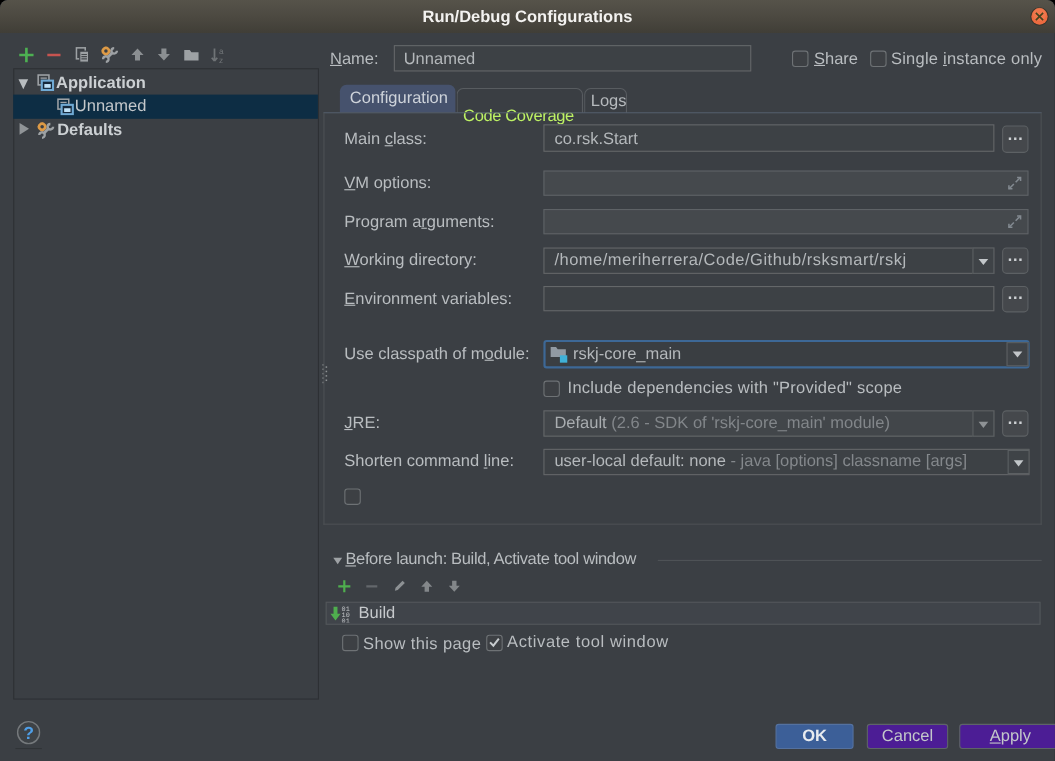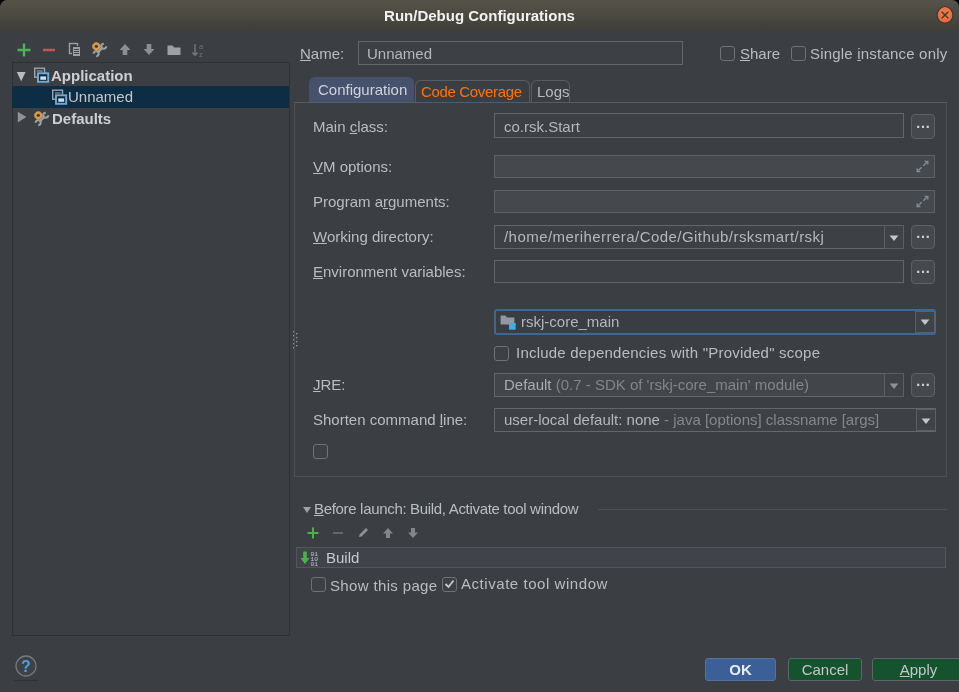--- a/index.html
+++ b/index.html
@@ -12,21 +12,21 @@
               border-radius:7px 7px 0 0; }
   .title { position:absolute; top:7px; width:100%; text-align:center;
            font-weight:bold; font-size:15px; color:#f3f2f0; }
   .abs { position:absolute; }
   .lbl { position:absolute; white-space:nowrap; color:#b9bdc0; line-height:17px; }
   u { text-decoration:underline; text-underline-offset:1px; }
   .field { position:absolute; background:#3d4145; border:1px solid #646769; }
   .ftext { position:absolute; white-space:nowrap; color:#b4b8bb; line-height:17px; }
   .cb { position:absolute; width:15px; height:15px; background:#3d4044;
         border:1px solid #6e7275; border-radius:3px; }
-  .btn { position:absolute; background:#14532d; border:1px solid #5e6468;
+  .btn { position:absolute; background:#4c1d95; border:1px solid #5e6468;
          border-radius:3px; color:#c3c7ca; text-align:center; }
   .dots3 { position:absolute; background:#45484c; border:1px solid #5d6164;
            border-radius:4px; width:24px; height:25px; color:#cdd0d3;
            text-align:center; font-weight:bold; }
   .tab { position:absolute; border-radius:6px 6px 0 0; }
   .arrowbox { position:absolute; width:20px; background:#3f4347; border:1px solid #5c6063; }
 </style>
 </head>
 <body>
 <div class="dlg">
@@ -139,21 +139,21 @@
   <div class="field" style="left:358px;top:41px;width:325px;height:24px"></div>
   <div class="ftext" style="left:367px;top:45px">Unnamed</div>
   <div class="cb" style="left:720px;top:46px"></div>
   <div class="lbl" style="left:740px;top:45px"><u>S</u>hare</div>
   <div class="cb" style="left:791px;top:46px"></div>
   <div class="lbl" style="left:810px;top:45px;letter-spacing:0.2px">Single <u>i</u>nstance only</div>
 
   <div class="tab" style="left:309px;top:77px;width:105px;height:25px;background:#46526d"></div>
   <div class="lbl" style="left:318px;top:81px;color:#ced3da">Configuration</div>
   <div class="tab" style="left:415px;top:80px;width:115px;height:23px;background:#3a3e43;border:1px solid #585c60;border-bottom:none"></div>
-  <div class="lbl" style="left:421px;top:83px;color:#f97316;letter-spacing:-0.34px">Code Coverage</div>
+  <div class="lbl" style="left:421px;top:97px;color:#bef264;letter-spacing:-0.34px">Code Coverage</div>
   <div class="tab" style="left:531px;top:80px;width:39px;height:23px;background:#3a3e43;border:1px solid #585c60;border-bottom:none"></div>
   <div class="lbl" style="left:537px;top:83px;color:#b6babd">Logs</div>
 
   <div class="abs" style="left:294px;top:102px;width:653px;height:375px;border:1px solid #4d5154;border-top:1px solid #535d6a"></div>
 
   <div class="lbl" style="left:313px;top:118px">Main <u>c</u>lass:</div>
   <div class="field" style="left:494px;top:113px;width:410px;height:25px"></div>
   <div class="ftext" style="left:504px;top:118px">co.rsk.Start</div>
   <div class="dots3" style="left:911px;top:114px;line-height:15px">…</div>
 
@@ -185,37 +185,38 @@
   <div class="arrowbox" style="left:884px;top:225px;height:24px"></div>
   <svg class="abs" style="left:888px;top:234px" width="12" height="8">
       <path d="M1.6 1.5 L10.4 1.5 L6 7 Z" fill="#c2c6c9"></path>
     </svg>
   <div class="dots3" style="left:911px;top:225px;height:24px;line-height:14px">…</div>
 
   <div class="lbl" style="left:313px;top:263px"><u>E</u>nvironment variables:</div>
   <div class="field" style="left:494px;top:260px;width:410px;height:23px"></div>
   <div class="dots3" style="left:911px;top:260px;height:24px;line-height:14px">…</div>
 
+  <div class="lbl" style="left:313px;top:313px">Use classpath of m<u>o</u>dule:</div>
   <div class="field" style="left:494px;top:309px;width:442px;height:26px;background:#3a3e42;border:2px solid #3d6896;border-radius:3px"></div>
   <svg class="abs" style="left:500px;top:313px" width="17" height="17" viewBox="0 0 17 17">
     <path d="M0.6 2.5 L5.5 2.5 L7 4.5 L14.4 4.5 L14.4 11.5 L0.6 11.5 Z" fill="#919aa3"></path>
     <rect x="9" y="10" width="6.7" height="6.7" fill="#3fb1d8"></rect>
   </svg>
   <div class="ftext" style="left:521px;top:313px">rskj-core_main</div>
   <div class="arrowbox" style="left:915px;top:311px;height:22px"></div>
   <svg class="abs" style="left:919px;top:318px" width="12" height="8">
       <path d="M1.6 1.5 L10.4 1.5 L6 7 Z" fill="#c2c6c9"></path>
     </svg>
 
   <div class="cb" style="left:494px;top:346px"></div>
   <div class="lbl" style="left:516px;top:344px;letter-spacing:0.22px">Include dependencies with "Provided" scope</div>
 
   <div class="lbl" style="left:313px;top:376px"><u>J</u>RE:</div>
   <div class="field" style="left:494px;top:373px;width:410px;height:24px;background:#42464a"></div>
-  <div class="ftext" style="left:504px;top:376px;color:#a9adb0">Default <span style="color:#82868a">(0.7 - SDK of 'rskj-core_main' module)</span></div>
+  <div class="ftext" style="left:504px;top:376px;color:#a9adb0">Default <span style="color:#82868a">(2.6 - SDK of 'rskj-core_main' module)</span></div>
   <div class="arrowbox" style="left:884px;top:373px;height:24px"></div>
   <svg class="abs" style="left:888px;top:382px" width="12" height="8">
       <path d="M1.6 1.5 L10.4 1.5 L6 7 Z" fill="#8e9295"></path>
     </svg>
   <div class="dots3" style="left:911px;top:373px;height:24px;line-height:14px">…</div>
 
   <div class="lbl" style="left:313px;top:411px">Shorten command <u>l</u>ine:</div>
   <div class="field" style="left:494px;top:408px;width:442px;height:24px"></div>
   <div class="ftext" style="left:504px;top:411px">user-local default: none <span style="color:#84888c">- java [options] classname [args]</span></div>
   <div class="arrowbox" style="left:916px;top:409px;height:22px"></div>

